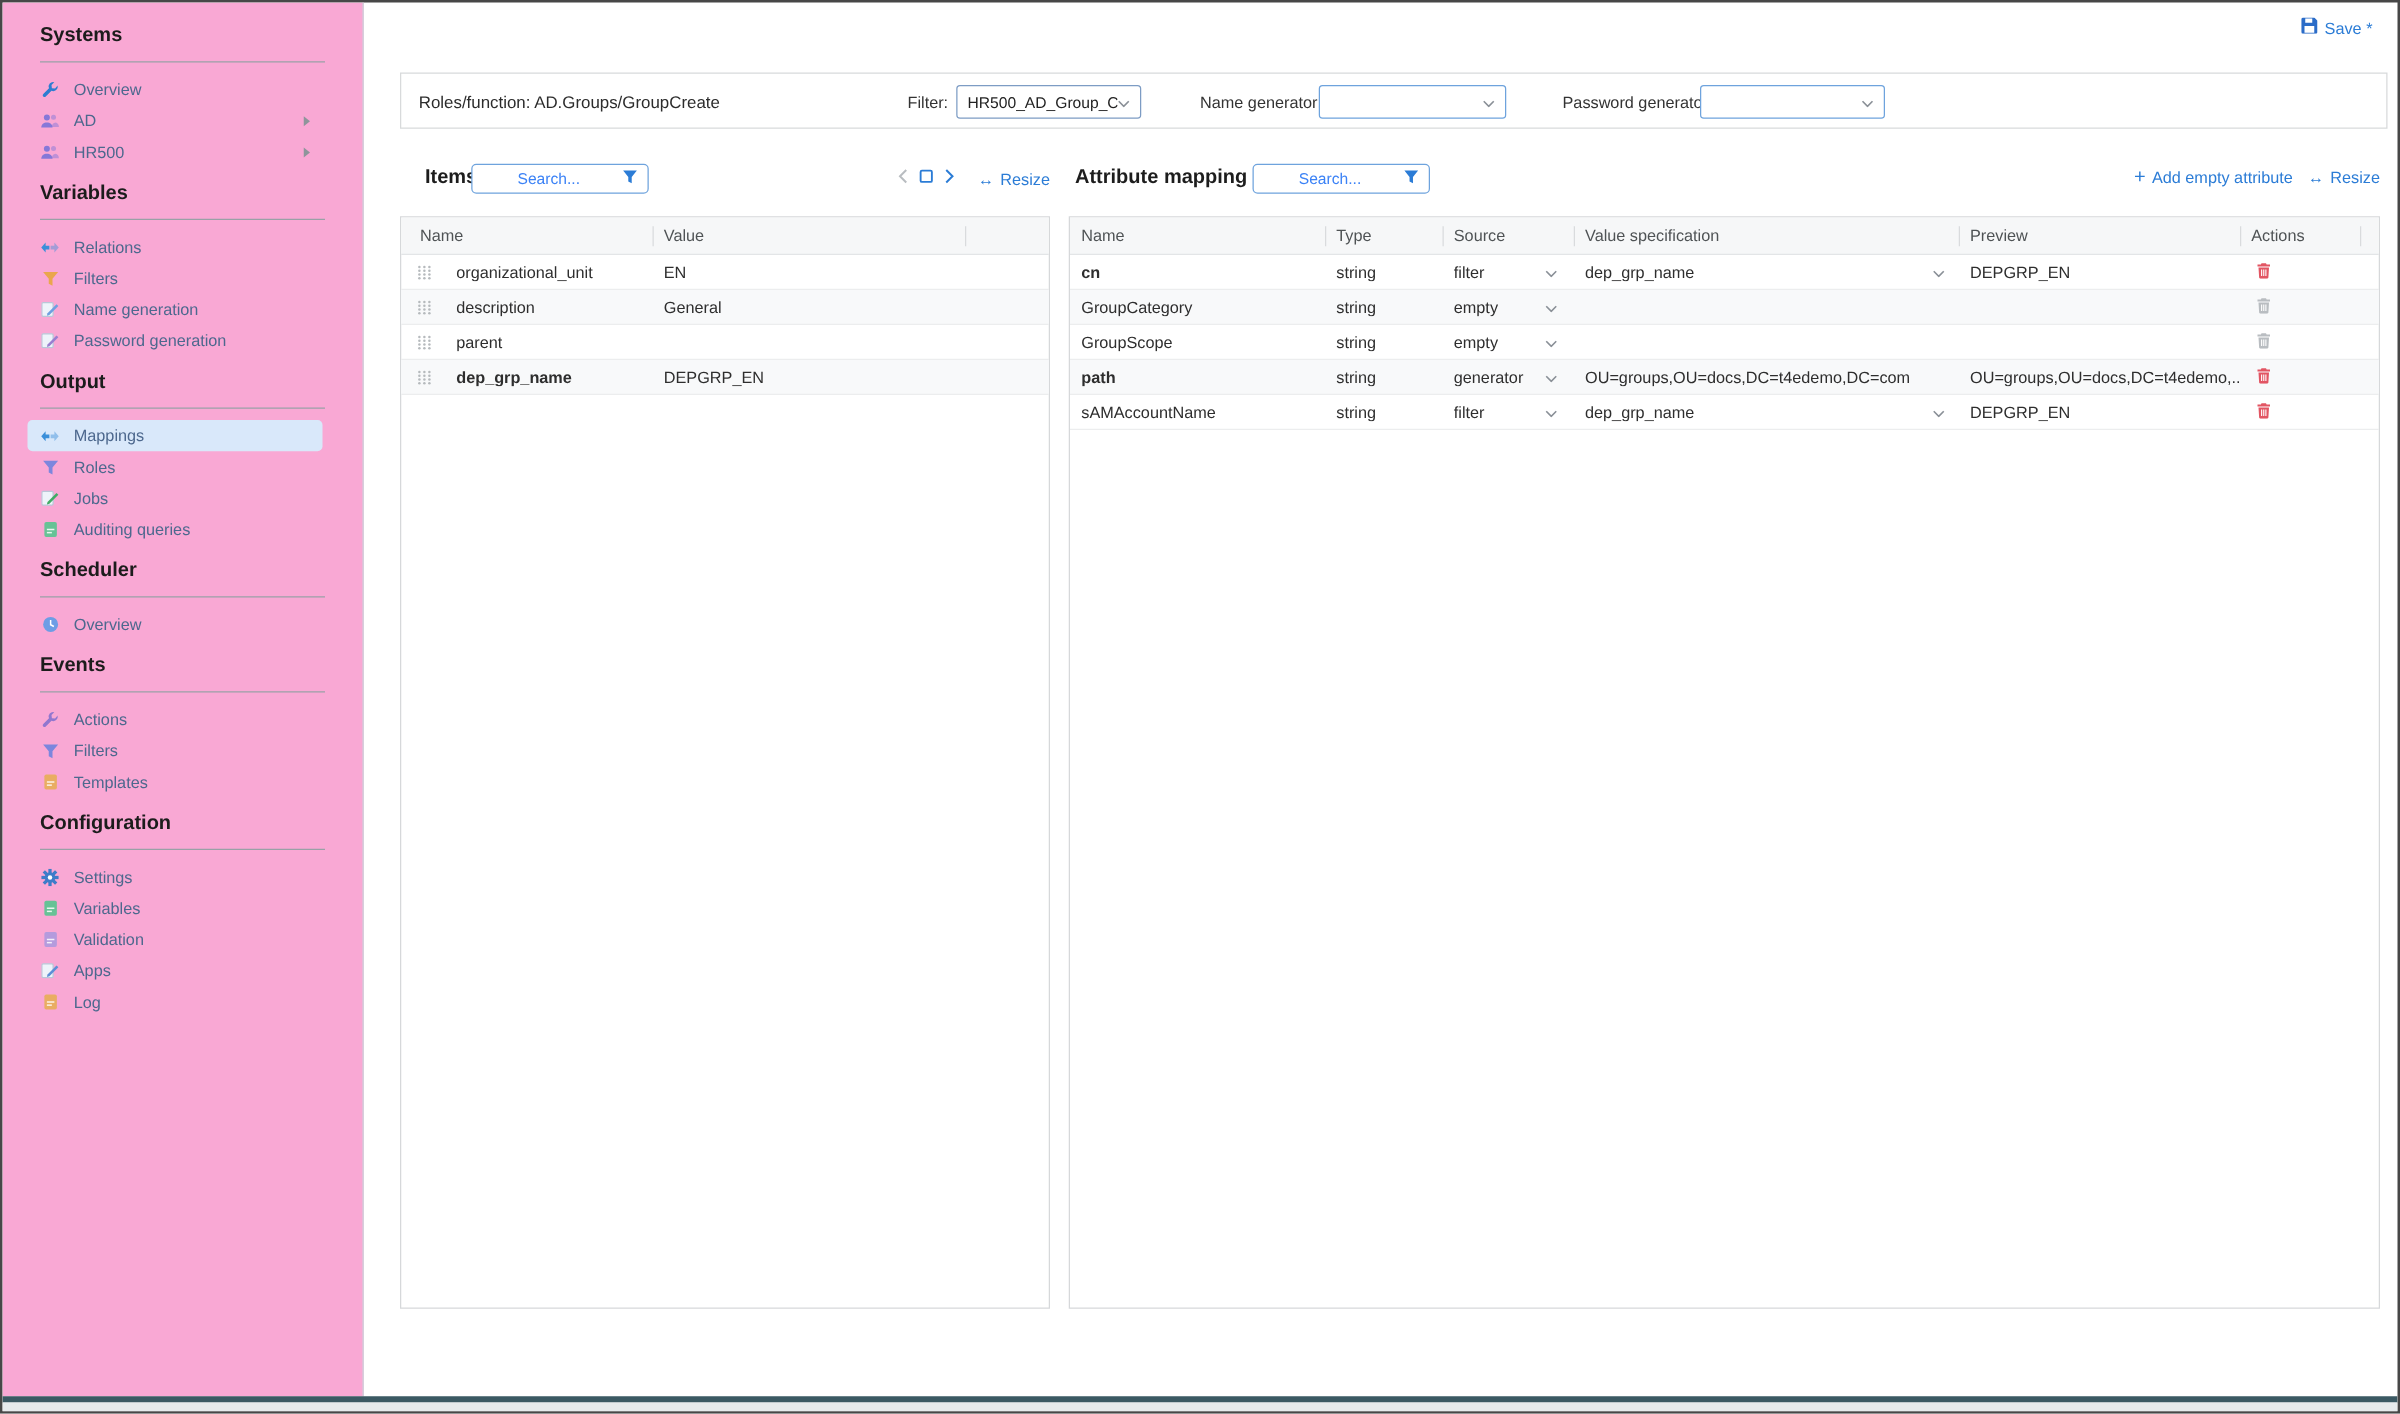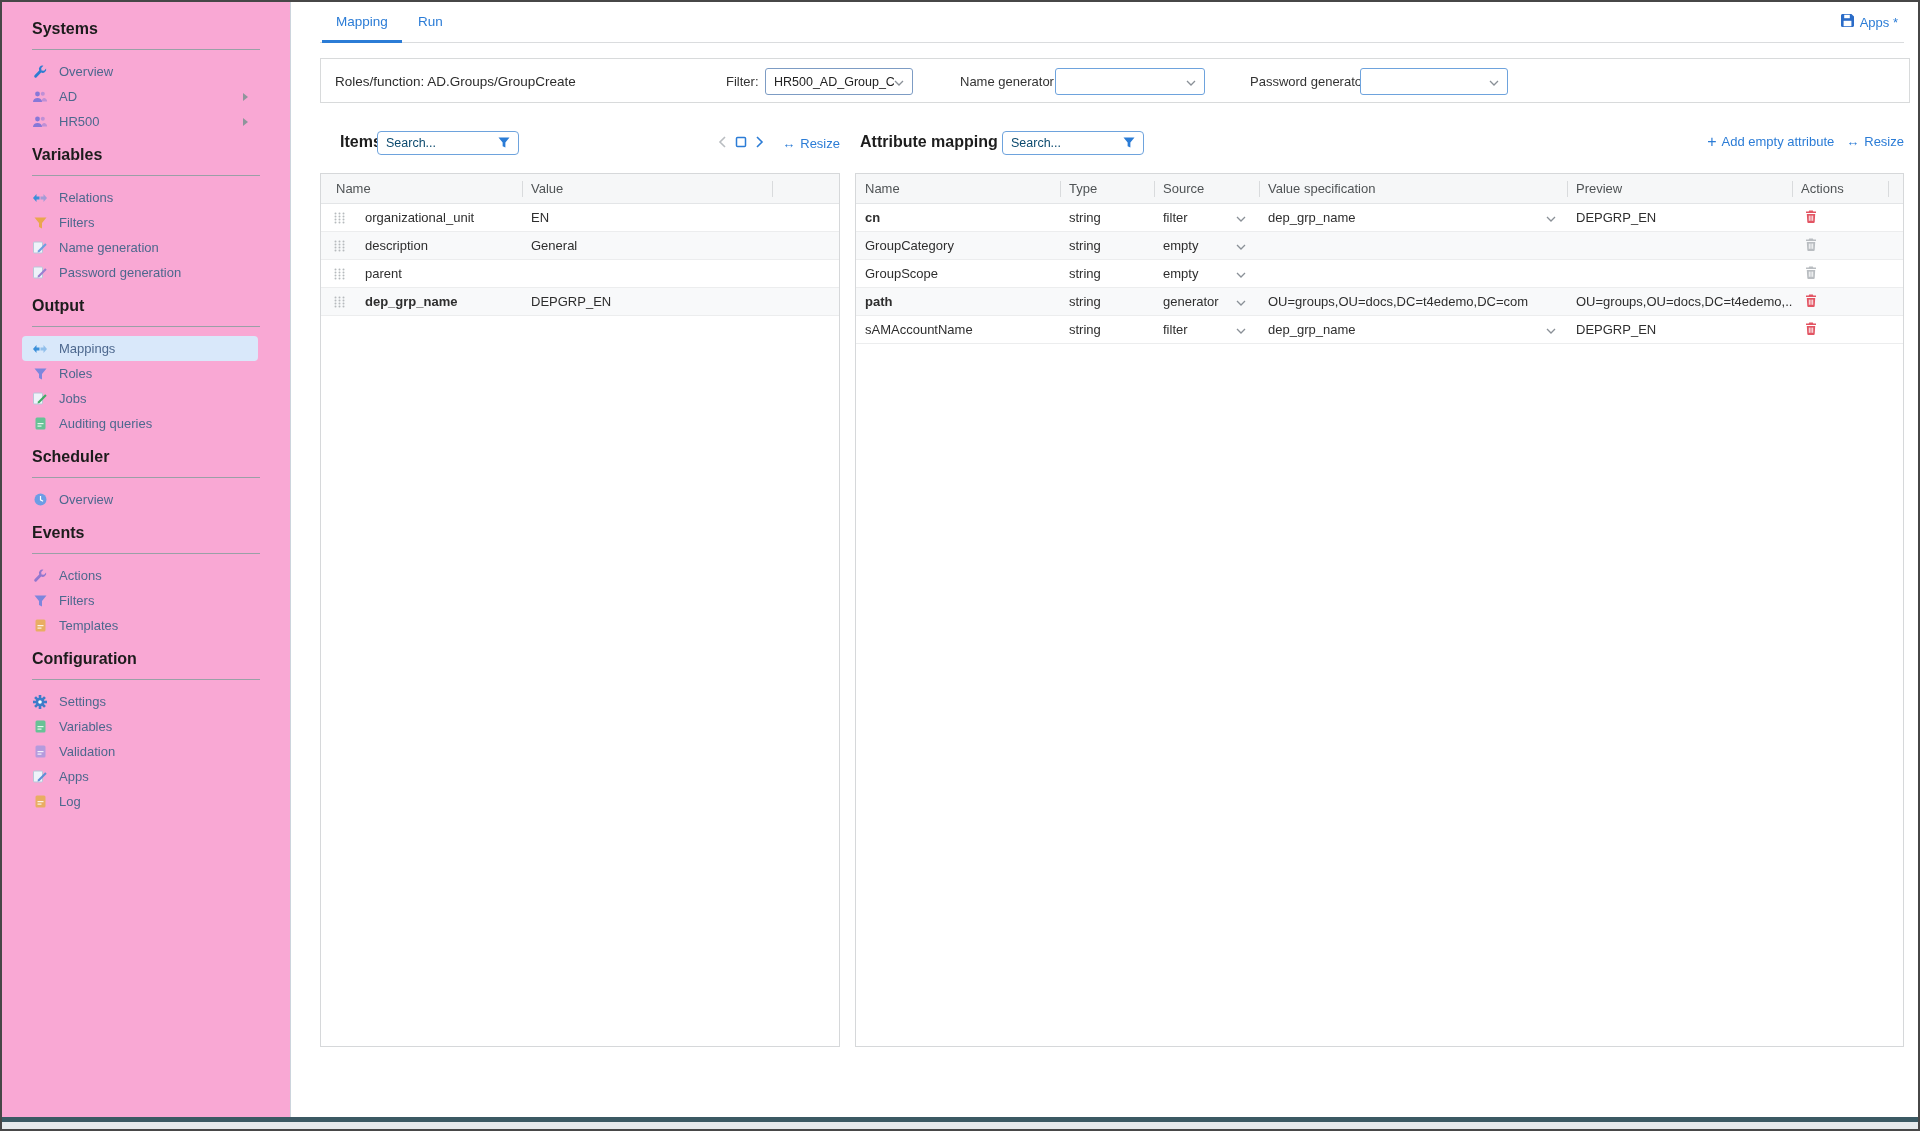--- a/index.html
+++ b/index.html
@@ -50,21 +50,21 @@
   .filter-lbl   { left:405px; } .name-lbl { left:639px; } .pw-lbl { left:929px; }
 
   
   .panel-head { position:absolute; top:128px; height:30px; }
   .items-head { left:318px; width:520px; }
   .map-head   { left:853px; right:14px; }
   .panel-title { position:absolute; top:3px; font-size:16px; font-weight:bold; color:#1d1d1d; }
   .search-box { position:absolute; top:1px; width:142px; height:24px; border:1px solid #6ea3dd;
                 border-radius:4px; display:flex; align-items:center; padding:0 8px; gap:6px;
                 background:#fff; cursor:text; }
-  .search-box .ph { flex:1; font-size:12.5px; color:#0c4a6e; }
+  .search-box .ph { flex:1; font-size:12.5px; color:#3b82f6;text-align:center; }
   .head-right { position:absolute; right:0; top:4px; display:flex; align-items:center; gap:12px; }
   .pager { display:flex; align-items:center; gap:9px; margin-right:6px; }
   .blue-link { display:flex; align-items:center; gap:5px; color:#2b7cd6; font-size:13px; cursor:pointer; }
   .arrows-char { font-weight:bold; font-size:13px; color:#2b7cd6; }
   .plus-char { font-size:16px; line-height:13px; color:#2b7cd6; }
 
   
   .tbl { position:absolute; top:171px; height:874px; border:1px solid #d6d8da; background:#fff; }
   .items-tbl { left:318px; width:520px; }
   .map-tbl   { left:853px; right:14px; }
@@ -325,32 +325,28 @@
                   <rect x="2.5" y="8.5" width="4" height="1.2" fill="#fff" opacity=".85"></rect>
                 </svg>
               </span>
                     <span class="side-lbl">Log</span>
                     </li>
           </ul>
         </div>
       </div>
   </aside>
 
-  <div class="tabbar">
-    <div class="tab active">Mapping</div>
-    <div class="tab inactive">Run</div>
-  </div>
 
   <div class="save-link">
     <span class="icn" id="save-icon"><svg width="13" height="13" viewBox="0 0 13 13">
           <path fill="#2b6cc8" d="M0 1.5C0 .7.7 0 1.5 0h8.9L13 2.6v8.9c0 .8-.7 1.5-1.5 1.5h-10A1.5 1.5 0 0 1 0 11.5z"></path>
           <rect x="3.2" y=".8" width="5.6" height="3.4" fill="#fff"></rect>
           <rect x="2.6" y="6.8" width="7.8" height="5.4" fill="#fff"></rect>
         </svg></span>
-    <span>Apps *</span>
+    <span>Save *</span>
   </div>
 
   <div class="header-panel">
     <span class="lbl tf-label">Roles/function: AD.Groups/GroupCreate</span>
 
     <span class="lbl filter-lbl">Filter:</span>
     <div class="sel filter-sel">
       <span class="val">HR500_AD_Group_Create</span>
       <span class="icn chev"><svg width="10" height="6" viewBox="0 0 10 6">
             <path d="M1 1l4 4 4-4" stroke="#8a9097" stroke-width="1.3" fill="none"></path>

